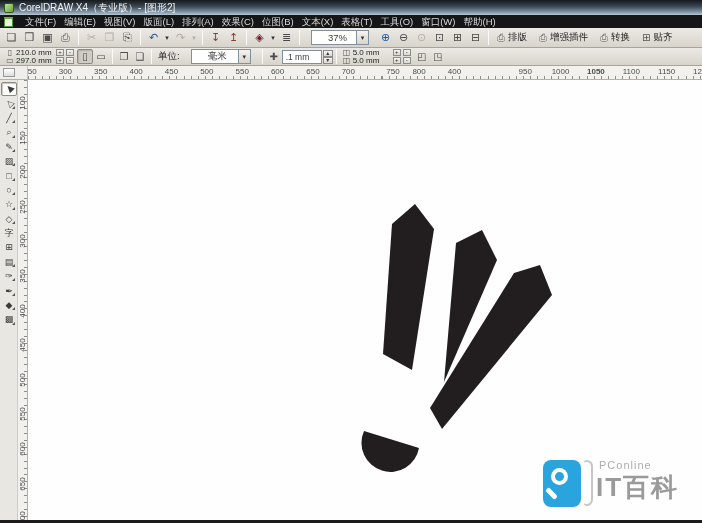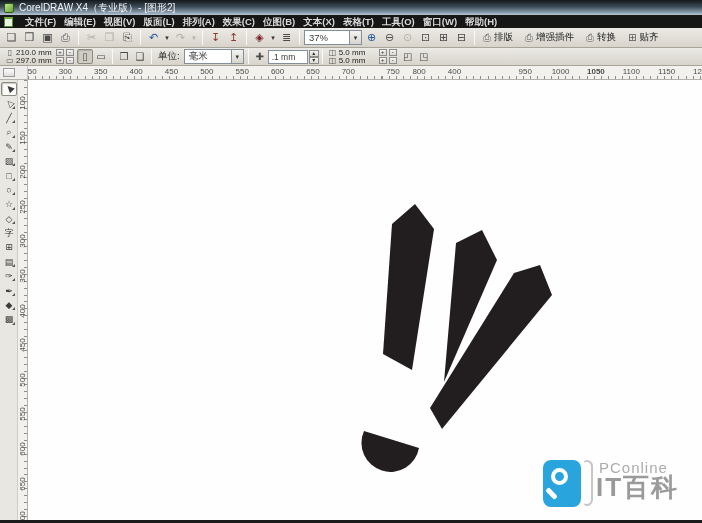--- a/index.html
+++ b/index.html
@@ -11,34 +11,34 @@
   #titlebar{position:absolute;left:0;top:0;width:702px;height:15px;
     background:linear-gradient(#15191d 0%,#3c4a57 45%,#8da1b2 85%,#b9c8d6 100%);
     color:#f2f2f2;font-size:10px;line-height:15px;display:flex;align-items:center;}
   #titlebar .app-icon{width:10px;height:10px;margin:0 5px 0 4px;border-radius:2px;
     background:linear-gradient(135deg,#bfe48e,#6aa33c);border:1px solid #2e5a16;}
   
   #menubar{position:absolute;left:0;top:15px;width:702px;height:13px;background:#161616;
     display:flex;align-items:center;color:#d9d9d9;font-size:9.5px;}
   #menubar .doc-icon{width:9px;height:10px;margin:0 8px 0 4px;background:#e9f5e0;
     border:1px solid #4f8f2f;border-top:2px solid #6fae3e;}
-  .menu-item{padding:0 4px;line-height:13px;white-space:nowrap;cursor:default;font-weight:bold;}
+  .menu-item{padding:0 4px;line-height:13px;white-space:nowrap;cursor:default;}
 
   
   .bar{position:absolute;left:0;width:702px;background:linear-gradient(#eceae5,#d8d4cc);
        border-bottom:1px solid #a9a49a;display:flex;align-items:center;color:#3b3b3b;}
   #stdbar{top:28px;height:20px;padding-left:3px;}
   #propbar{top:48px;height:18px;padding-left:3px;font-size:9px;}
   .tb-btn{width:17px;height:16px;display:inline-flex;align-items:center;justify-content:center;
     font-size:11px;border:1px solid transparent;border-radius:2px;color:#4a4a4a;}
   .tb-btn.sm{width:8px;font-size:7px;color:#333;}
   .tb-btn.dis{color:#b2aea6;}
   .tb-sep{width:1px;height:15px;background:#a9a49a;border-right:1px solid #fbfaf8;margin:0 3px;}
   .combo{height:15px;background:#fff;border:1px solid #828f9c;display:inline-flex;
-    align-items:center;font-size:9.5px;padding-left:4px;margin:0 1px;}
+    align-items:center;font-size:9.5px;padding-left:16px;margin:0 8px;}
   .combo .dd{width:12px;height:13px;margin-left:auto;background:linear-gradient(#f4f3f0,#d9d5cd);
     border-left:1px solid #828f9c;display:inline-flex;align-items:center;justify-content:center;
     font-size:7px;color:#333;}
   #zoom-combo{width:58px;}
   .lbl-btn{display:inline-flex;align-items:center;height:16px;padding:0 4px;font-size:9.5px;
     border:1px solid transparent;border-radius:2px;gap:3px;white-space:nowrap;color:#222;}
   .lbl-btn .g{font-size:10px;color:#555;}
 
   
   #paper-combo{width:120px;}
@@ -89,21 +89,21 @@
   #shuttle{position:absolute;left:302px;top:100px;width:280px;height:300px;}
 
   
   #watermark{position:absolute;left:509px;top:370px;width:165px;height:68px;}
   #wm-box{position:absolute;left:6px;top:10px;width:38px;height:47px;border-radius:8px;}
   #wm-ring{position:absolute;left:8px;top:8px;width:17px;height:17px;border:4px solid #fff;border-radius:50%;}
   #wm-handle{position:absolute;left:6px;top:27px;width:5px;height:13px;background:#fff;
     transform:rotate(-45deg);border-radius:2px;}
   #wm-fold{position:absolute;left:47px;top:10px;width:9px;height:46px;border:2px solid #c6c6c6;
     border-left:none;border-radius:3px 7px 7px 3px;}
-  #wm-brand{position:absolute;left:62px;top:9px;font-size:15px;color:#acacac;letter-spacing:1px;}
+  #wm-brand{position:absolute;left:62px;top:9px;font-size:11px;color:#acacac;letter-spacing:1px;}
   #wm-title{position:absolute;left:59px;top:20px;font-size:26px;font-weight:bold;color:#9a9a9a;letter-spacing:2px;text-align:right;}
 
   #bottom-line{position:absolute;left:0;top:520px;width:702px;height:3px;background:#1b1b1b;}
 </style>
 </head>
 <body>
 
 <div id="app">
 
   <div id="titlebar">

